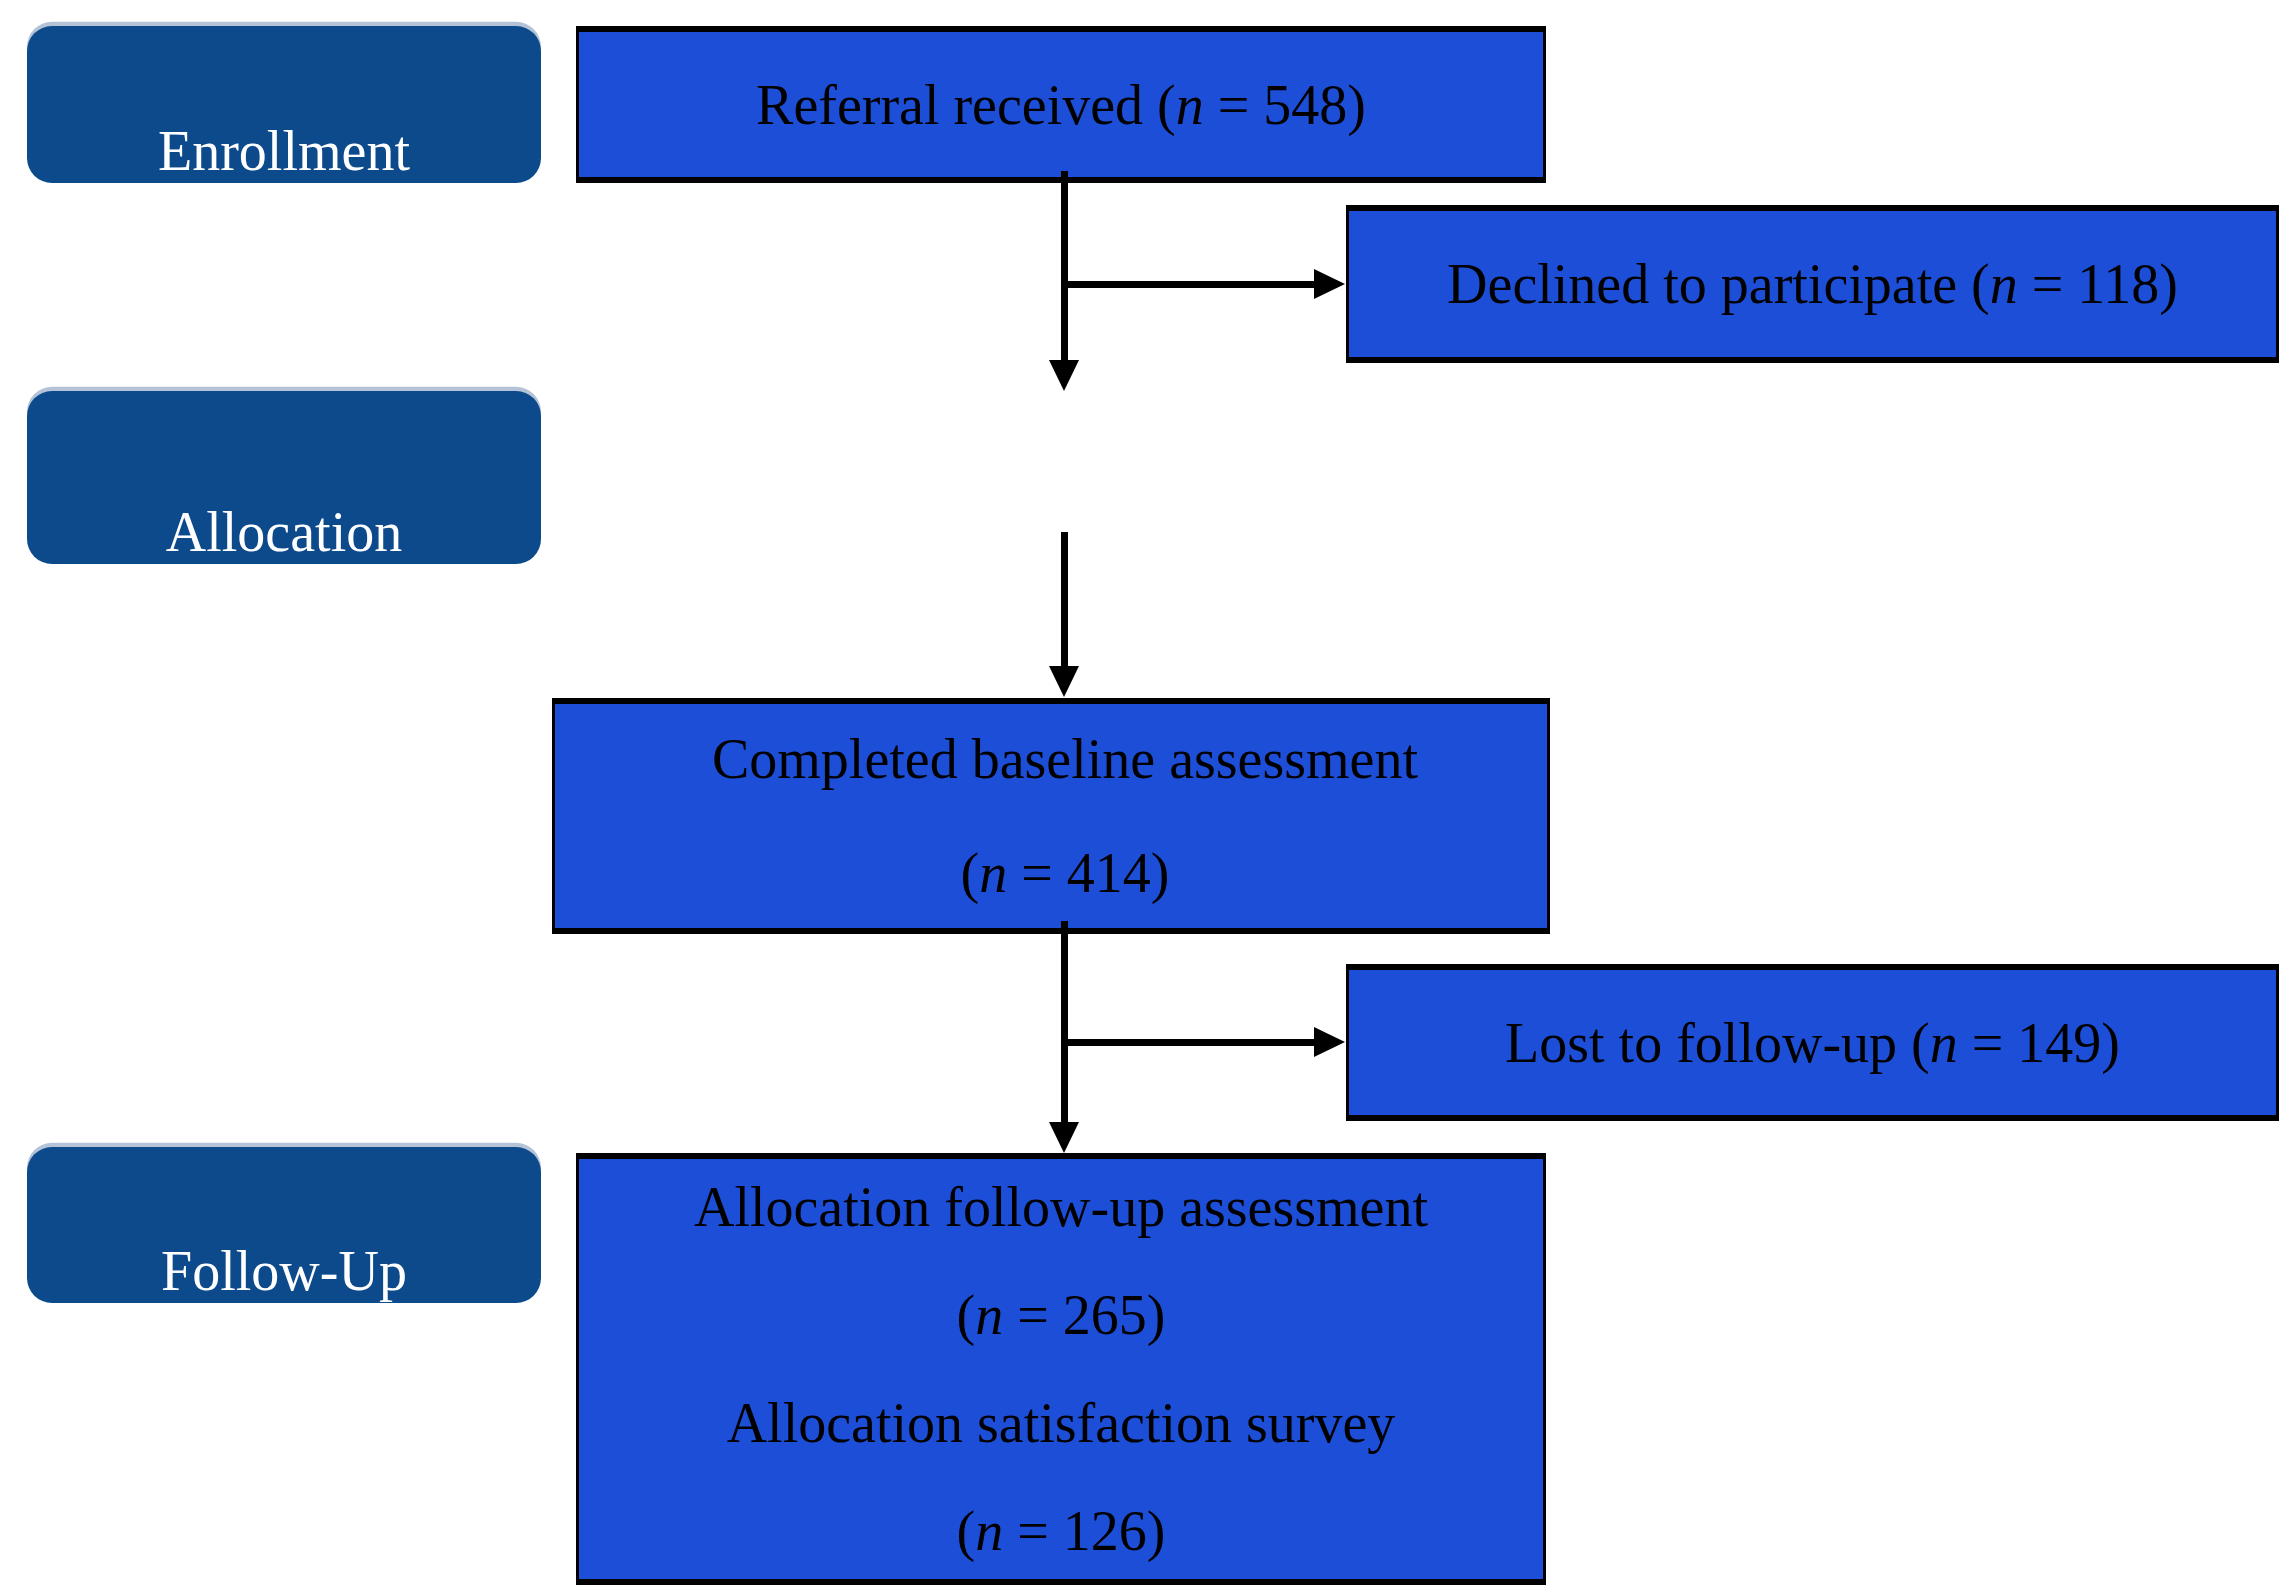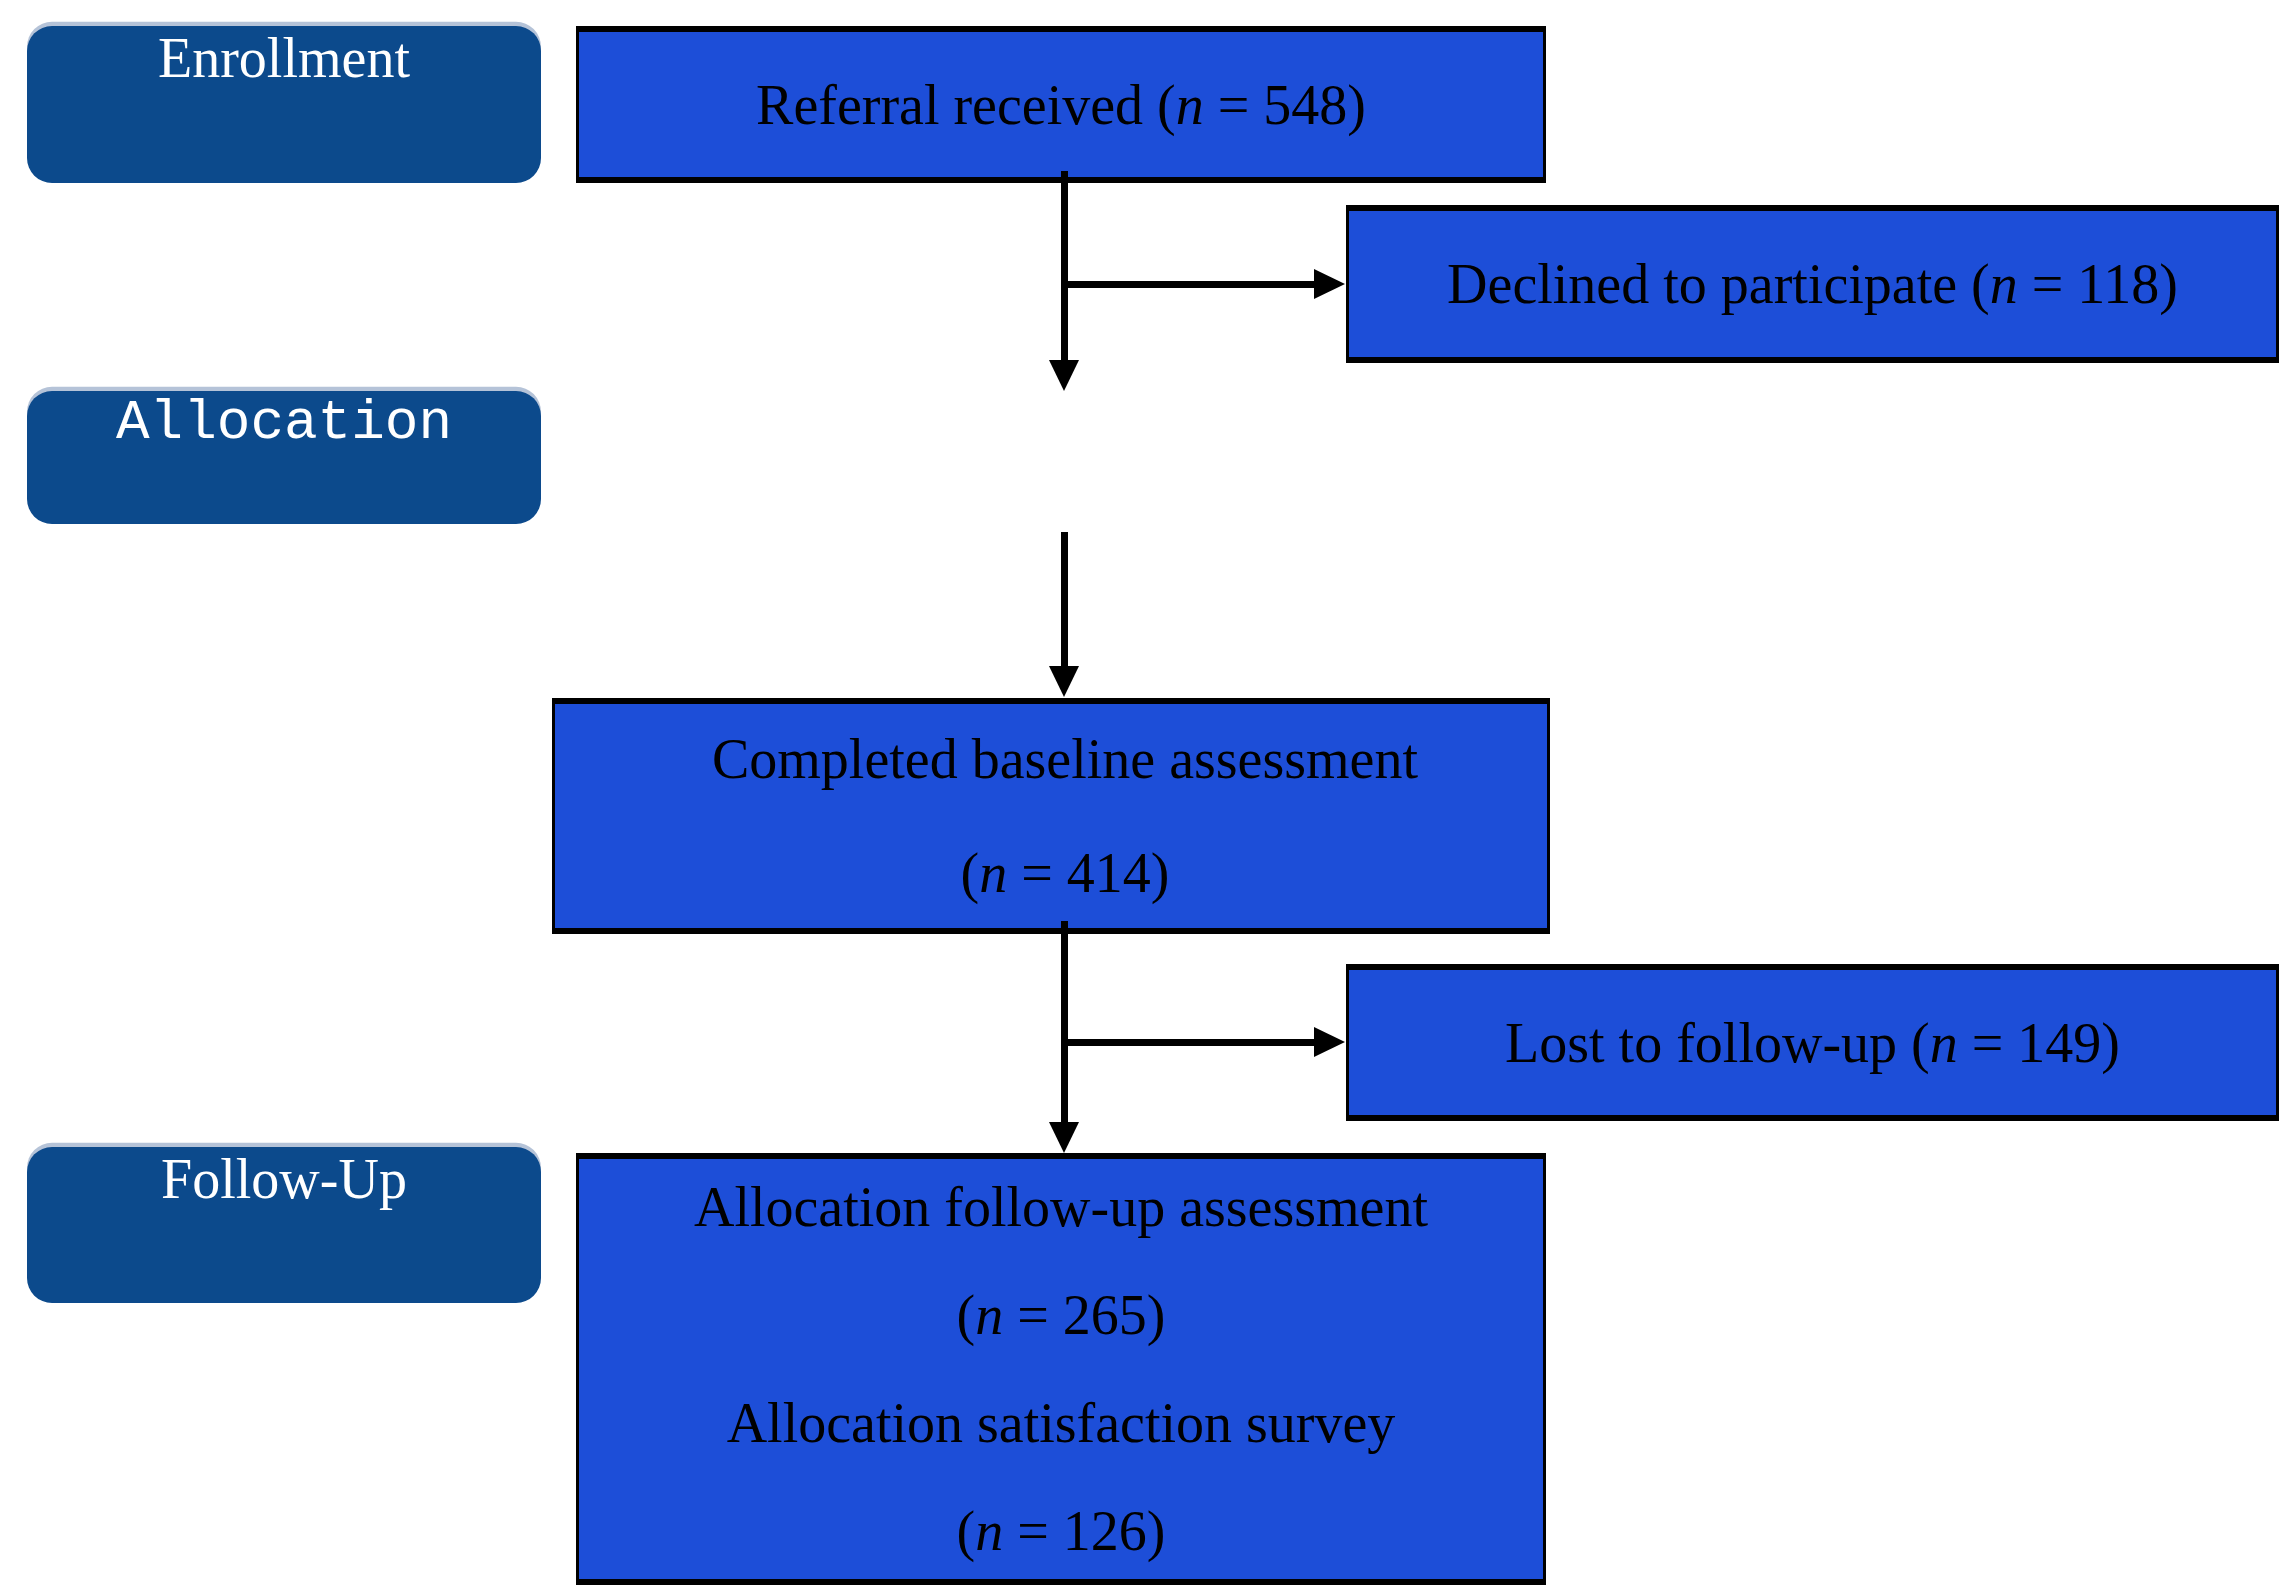--- a/index.html
+++ b/index.html
@@ -12,21 +12,21 @@
     overflow:hidden;
   }
   
   .stage{
     position:absolute;
     left:27px;width:514px;
     background:var(--stage-fill,#084a90);
     color:var(--stage-text,#ffffff);
     border-radius:25px;
     box-shadow:0 -4.2px 0 var(--stage-highlight,#b5c3d8);
-    display:flex;align-items:flex-start;justify-content:center;
+    display:flex;align-items:flex-end;justify-content:center;
     font-size:56px;
   }
   
   .box{
     position:absolute;
     background:#1d4ed8;
     border-style:solid;
     border-color:var(--box-border,#000000);
     border-width:6px 3.6px;
     display:flex;flex-direction:column;
@@ -53,21 +53,21 @@
   }
 </style>
 </head>
 <body>
 
 <div class="canvas">
 
   <div class="stage" style="top:26px;height:157px;">
     <span>Enrollment</span>
   </div>
-  <div class="stage" style="top:391px;height:133px;font-family:Liberation Mono, monospace;">
+  <div class="stage" style="top:391px;height:173px;">
     <span>Allocation</span>
   </div>
   <div class="stage" style="top:1147px;height:156px;">
     <span>Follow-Up</span>
   </div>
 
   <div class="box" style="left:576px;top:26px;width:964px;height:145px;">
     <div>Referral received (<span class="mn">n</span> = 548)</div>
   </div>
 

